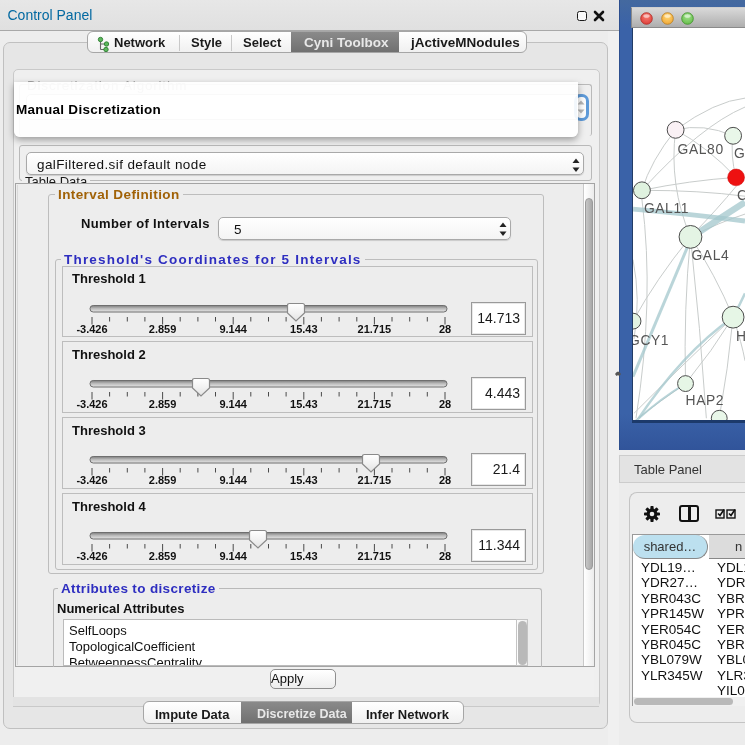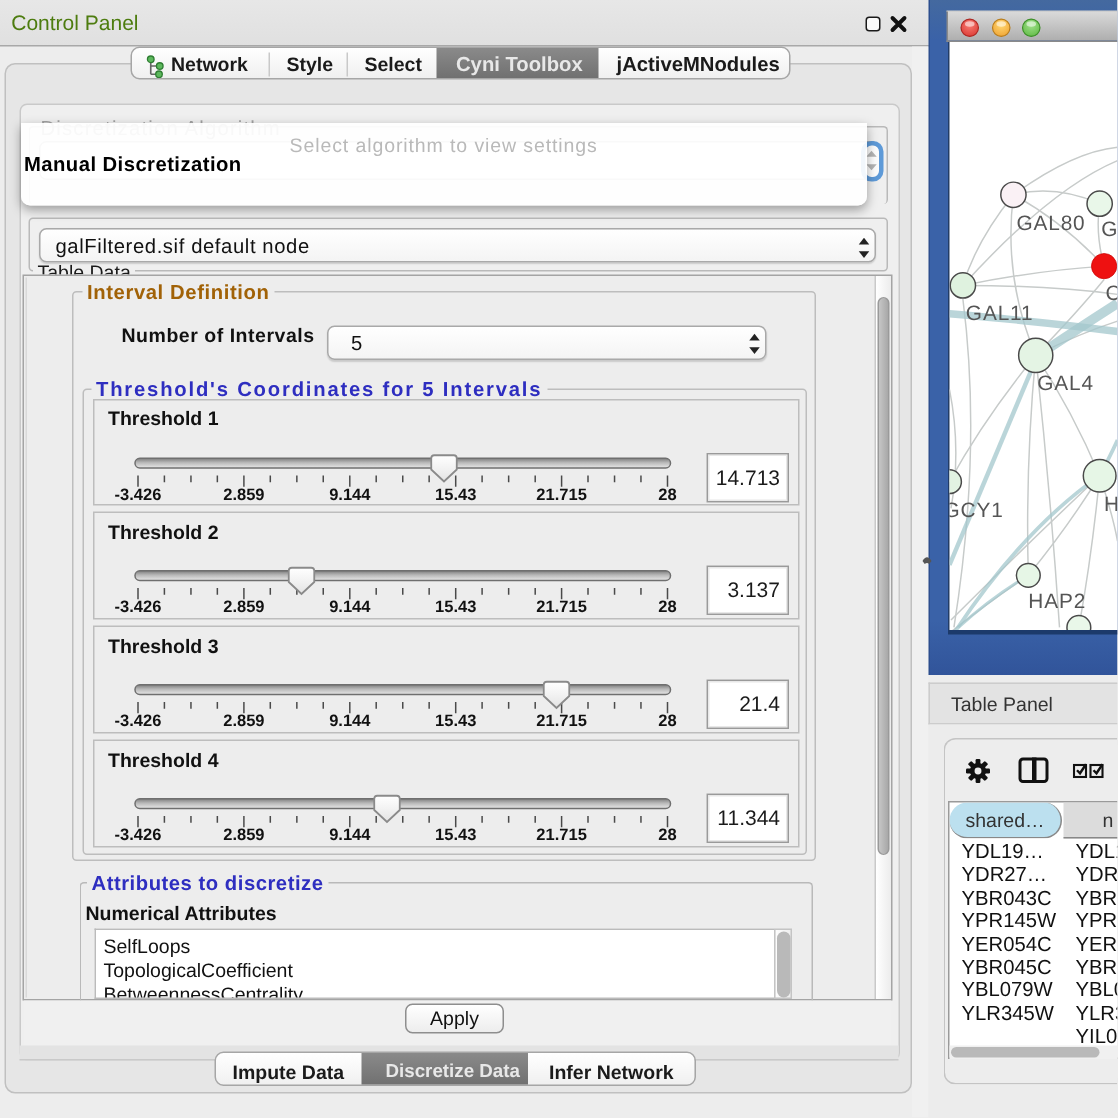--- a/index.html
+++ b/index.html
@@ -10,21 +10,21 @@
   .tvalbox { position:absolute; left:408px; top:35px; width:55px; height:33px; background:#fff; border:1px solid #9a9a9a; box-shadow:inset 0 0 0 1px #e8e8e8; }
   .tvalbox span { position:absolute; right:5px; top:7px; font-size:14px; color:#1a1a1a; }
   .combo { position:absolute; background:linear-gradient(#ffffff,#f4f4f4); border:1px solid #a9a9a9; border-radius:5px; box-shadow:0 1px 1px rgba(0,0,0,0.15); }
   .combo .ctext { position:absolute; left:10px; top:50%; transform:translateY(-50%); font-size:13.5px; color:#111; }
   .grouptitle { position:absolute; font-size:13px; background:transparent; padding:0 3px; }
   .gbox { position:absolute; border:1px solid #b9b9b9; border-radius:3px; }
 </style></head>
 <body>
 
 <div class="abs" style="left:0;top:0;width:620px;height:31px;background:linear-gradient(#e7e7e7,#e0e0e0);border-bottom:1px solid #a8a8a8;"></div>
-<div class="abs" style="left:7.5px;top:6.5px;font-size:14px;color:#4d7c0f;">Control Panel</div>
+<div class="abs" style="left:7.5px;top:6.5px;font-size:14px;color:#0369a1;">Control Panel</div>
 <div class="abs" style="left:576.5px;top:10.5px;width:10px;height:10px;border:1.8px solid #1a1a1a;border-radius:2.5px;background:#fafafa;"></div>
 <svg class="abs" style="left:592.5px;top:9.5px;" width="12" height="12">
     <path d="M2,2 L10,10 M10,2 L2,10" stroke="#111" stroke-width="2.6" stroke-linecap="round"></path>
   </svg>
 <div class="abs" style="left:3px;top:42px;width:605px;height:687px;background:#e6e6e6;border:1px solid #c0c0c0;border-radius:7px;"></div>
 <div class="abs" style="left:12.5px;top:69px;width:587.5px;height:638px;background:#efefef;border:1px solid #c9c9c9;border-radius:5px;"></div>
 <div class="abs" style="left:87px;top:31px;width:440px;height:21.5px;background:linear-gradient(#ffffff,#f0f0f0);border:1px solid #a6a6a6;border-radius:6px;overflow:hidden;">
 <div class="abs" style="left:203px;top:0;width:107.5px;height:21.5px;background:linear-gradient(#8a8a8a,#6e6e6e);"></div>
 <div class="abs" style="left:91px;top:2.5px;width:1px;height:16px;background:#c9c9c9;"></div>
 <div class="abs" style="left:143px;top:2.5px;width:1px;height:16px;background:#c9c9c9;"></div>
@@ -165,21 +165,21 @@
       </g>
       <text x="29.0" y="33" text-anchor="middle" font-size="11" font-weight="bold" fill="#111" font-family="Liberation Sans, sans-serif">-3.426</text>
       <text x="99.6" y="33" text-anchor="middle" font-size="11" font-weight="bold" fill="#111" font-family="Liberation Sans, sans-serif">2.859</text>
       <text x="170.2" y="33" text-anchor="middle" font-size="11" font-weight="bold" fill="#111" font-family="Liberation Sans, sans-serif">9.144</text>
       <text x="240.8" y="33" text-anchor="middle" font-size="11" font-weight="bold" fill="#111" font-family="Liberation Sans, sans-serif">15.43</text>
       <text x="311.4" y="33" text-anchor="middle" font-size="11" font-weight="bold" fill="#111" font-family="Liberation Sans, sans-serif">21.715</text>
       <text x="382.0" y="33" text-anchor="middle" font-size="11" font-weight="bold" fill="#111" font-family="Liberation Sans, sans-serif">28</text>
       <path d="M 129.5,5.5 Q 129.5,3.5 131.5,3.5 L 144.5,3.5 Q 146.5,3.5 146.5,5.5 L 146.5,13 L 138,21 L 129.5,13 Z" fill="url(#th)" stroke="#8a8a8a" stroke-width="1.2"></path>
     </svg>
     <div class="tvalbox">
-      <span>3.137</span>
+      <span>4.443</span>
     </div>
   </div>
 <div class="tblock" style="top:417px">
     <div class="tlabel">Threshold 3</div>
     <svg width="470" height="42" style="position:absolute;left:0;top:33">
       <defs>
         <linearGradient id="tg" x1="0" y1="0" x2="0" y2="1">
           <stop offset="0" stop-color="#7d7d7d"></stop>
           <stop offset="0.45" stop-color="#b9b9b9"></stop>
           <stop offset="1" stop-color="#e8e8e8"></stop>
@@ -281,30 +281,29 @@
 <div class="grouptitle" style="left:58px;top:581px;color:#2e2ec0;background:#ededed;font-size:13.5px;font-weight:bold;letter-spacing:0.35px;">Attributes to discretize</div>
 <div class="abs" style="left:57px;top:601px;font-size:13px;font-weight:bold;color:#111;">Numerical Attributes</div>
 <div class="abs" style="left:63px;top:619px;width:453px;height:47px;background:#ffffff;border:1px solid #bbb;border-right:none;overflow:hidden;">
 <div style="position:absolute;left:5px;top:3px;font-size:13px;color:#111;">SelfLoops</div>
 <div style="position:absolute;left:5px;top:19px;font-size:13px;color:#111;">TopologicalCoefficient</div>
 <div style="position:absolute;left:5px;top:35px;font-size:13px;color:#111;">BetweennessCentrality</div>
 </div>
 <div class="abs" style="left:516px;top:619px;width:12px;height:47px;background:linear-gradient(90deg,#fdfdfd,#eee);border:1px solid #c4c4c4;"></div>
 <div class="abs" style="left:518px;top:621px;width:8.5px;height:44px;background:#b9b9b9;border-radius:5px;"></div>
 <div class="abs" style="left:16px;top:667px;width:578px;height:30px;background:#f0f0f0;"></div>
-<div class="abs" style="left:270px;top:669px;width:66px;height:20px;background:linear-gradient(#ffffff,#ededed);border:1px solid #8e8e8e;border-radius:5px;text-align:center;font-size:13px;color:#111;line-height:18px;">Apply</div>
+<div class="abs" style="left:270px;top:669px;width:66px;height:20px;background:linear-gradient(#ffffff,#ededed);border:1px solid #8e8e8e;border-radius:5px;font-size:13px;color:#111;line-height:18px;">Apply</div>
 <div class="abs" style="left:13px;top:697px;width:586px;height:10px;background:#e3e3e3;border-bottom:1px solid #c9c9c9;"></div>
 <div class="abs" style="left:143px;top:700.5px;width:321px;height:23.5px;background:linear-gradient(#ffffff,#f0f0f0);border:1px solid #a6a6a6;border-radius:6px;overflow:hidden;">
 <div class="abs" style="left:97px;top:0;width:111px;height:23.5px;background:linear-gradient(#8a8a8a,#6e6e6e);"></div>
 <div class="abs" style="left:11px;top:5px;font-size:13px;font-weight:bold;color:#1a1a1a;">Impute Data</div>
 <div class="abs" style="left:113px;top:5px;font-size:12.5px;font-weight:bold;color:#e8e8e8;">Discretize Data</div>
 <div class="abs" style="left:222px;top:5px;font-size:13px;font-weight:bold;color:#1a1a1a;">Infer Network</div>
 </div>
 <div class="abs" style="left:14px;top:82px;width:564px;height:55px;background:rgba(255,255,255,0.92);border-radius:0 0 6px 6px;box-shadow:0 3px 7px rgba(0,0,0,0.35);">
-<div style="position:absolute;left:179px;top:7px;font-size:13px;letter-spacing:0.6px;color:#b9b9b9;">Select algorithm to view settings</div>
 <div style="position:absolute;left:2px;top:20px;font-size:13.5px;letter-spacing:0.3px;font-weight:bold;color:#000;">Manual Discretization</div>
 </div>
 <svg class="abs" style="left:613.5px;top:368px;z-index:6" width="8" height="10">
     <path d="M1,6 Q4,1 7,6 L5.5,8 Q4,6.5 2.5,8 Z" fill="#555"></path>
   </svg>
 <div class="abs" style="left:608px;top:31px;width:11px;height:714px;background:#f0f0f0;"></div>
 <div class="abs" style="left:619px;top:0;width:126px;height:450px;background:linear-gradient(#44699f 0%,#3a62a8 6%,#3a62a8 92%,#31549a 100%);border-left:1px solid #2c4e8e;"></div>
 <div class="abs" style="left:631px;top:7px;width:114px;height:21px;background:linear-gradient(#d9d9d9,#aeaeae);border-left:1px solid #8a8a8a;border-top:1px solid #cfcfcf;border-bottom:1px solid #8a8a8a;"></div>
 <svg class="abs" style="left:640.0px;top:11.5px" width="13" height="13">
     <defs>

